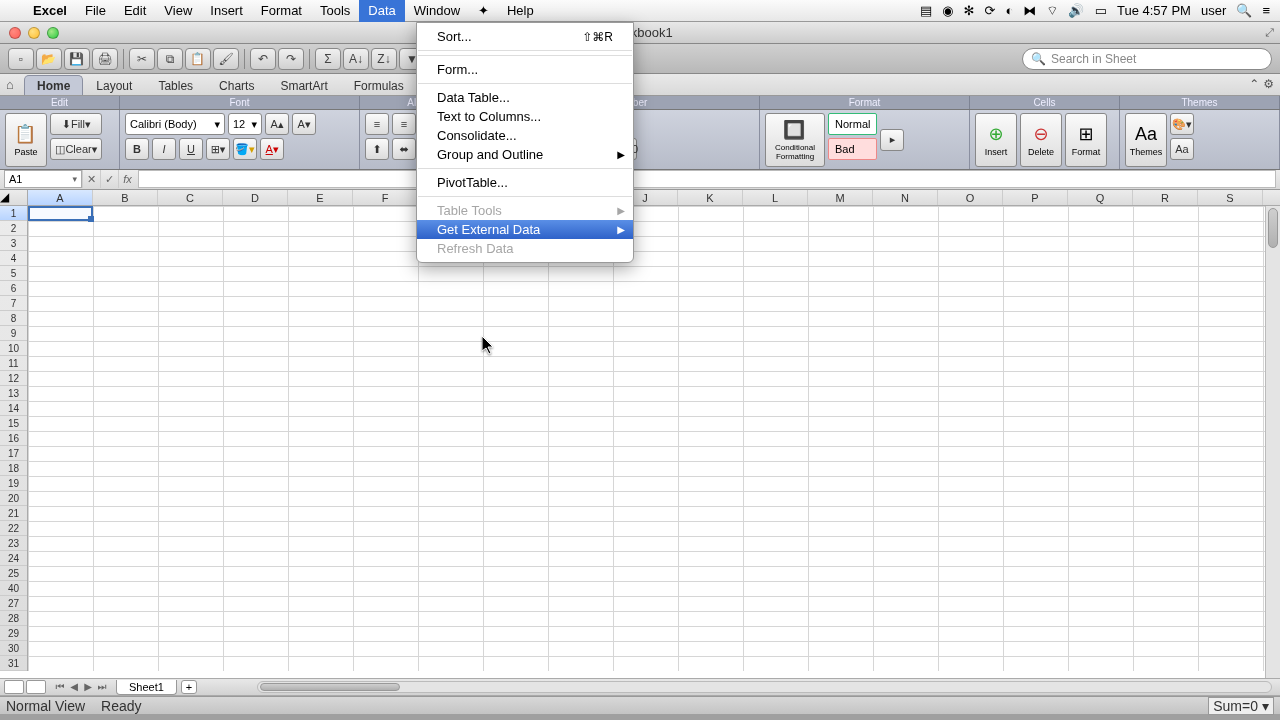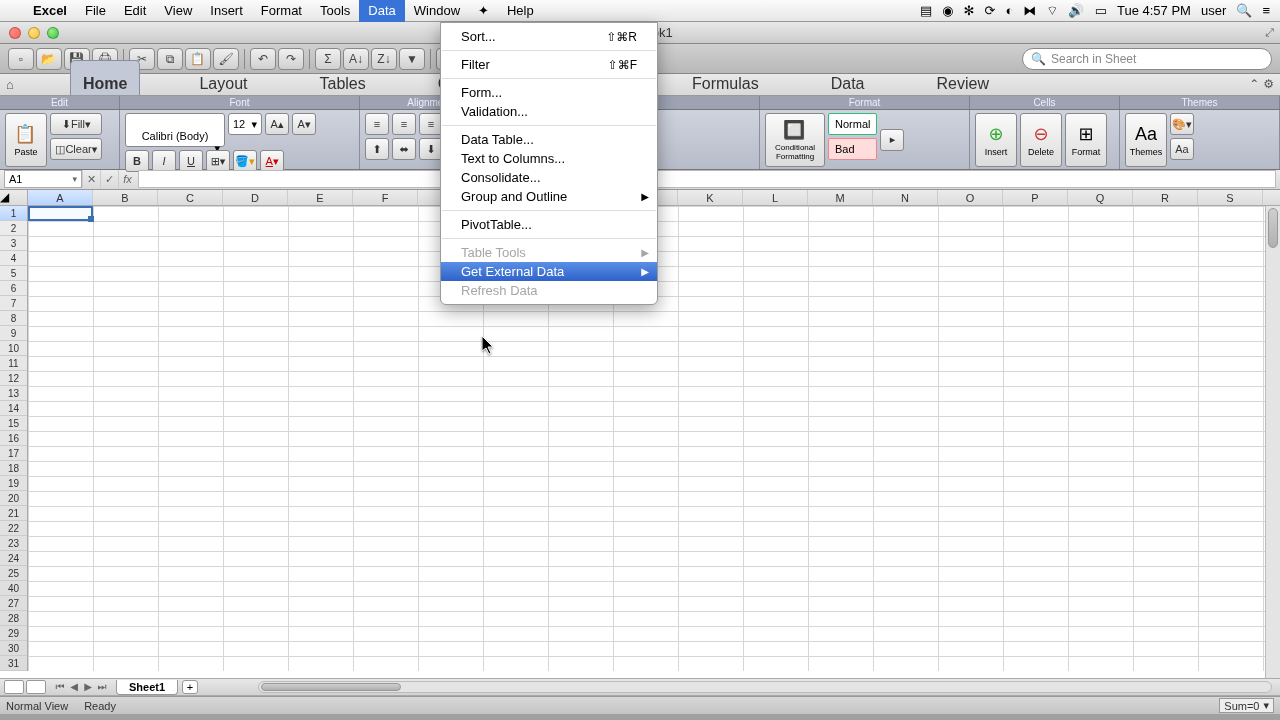--- a/index.html
+++ b/index.html
@@ -77,22 +77,22 @@
   }
 
   
   .ribbon-tabs {
     height: 22px;
     background: linear-gradient(#e9e9e9,#d9d9d9);
     border-bottom:1px solid #999;
     display:flex;align-items:flex-end;padding-left:24px;gap:0;position:relative;
   }
   .ribbon-tabs .tab {
-    padding: 14px 12px 2px; font-size:16px; color:#333;
-    border:1px solid transparent; border-bottom:none; background:transparent;margin-left:46px;
+    padding: 3px 12px 2px; font-size:12px; color:#333;
+    border:1px solid transparent; border-bottom:none; background:transparent;
   }
   .ribbon-tabs .tab.active {
     background: #c4c9d7;
     border:1px solid #8a8fa0; border-bottom:none;
     border-radius: 5px 5px 0 0;
     font-weight: bold;
   }
   .ribbon-tabs .home-icon { position:absolute; left:6px; top:3px; color:#555; font-size:13px;}
   .ribbon-right { position:absolute; right:6px; top:3px; display:flex; gap:4px; color:#555;}
 
@@ -111,21 +111,21 @@
     border-bottom: 1px solid #777;
     display:flex;
   }
   .ribbon-body .grp { border-right:1px solid #8a8fa0; padding:3px 5px; display:flex; gap:3px; align-items:flex-start;}
   .rbtn { height:22px; background:linear-gradient(#fafafa,#dcdcdc); border:1px solid #888; border-radius:3px; display:flex;align-items:center;justify-content:center;font-size:11px;padding:0 4px;color:#333;}
   .rbtn.icon { width:24px; padding:0;}
   .vstack { display:flex;flex-direction:column;gap:3px;}
   .hstack { display:flex;gap:3px;}
   .big-btn { width:42px; height:54px; background:linear-gradient(#fafafa,#dcdcdc); border:1px solid #888; border-radius:3px; display:flex;flex-direction:column;align-items:center;justify-content:center;font-size:9px;gap:2px;padding:2px;}
   .big-btn .ico { font-size:18px; }
-  .font-select { width:100px; height:22px; background:#fff; border:1px solid #888; border-radius:3px; font-size:11px; padding:16px 4px; display:flex;align-items:center;flex-direction:column;}
+  .font-select { width:100px; height:22px; background:#fff; border:1px solid #888; border-radius:3px; font-size:11px; padding:0 4px; display:flex;align-items:center;}
   .size-select { width:34px; height:22px; background:#fff; border:1px solid #888; border-radius:3px; font-size:11px; padding:0 4px; display:flex;align-items:center;}
   .format-box { height:22px; background:#fff; border:1px solid #3b7; border-radius:2px; font-size:11px; padding:0 6px; display:flex;align-items:center;}
   .format-box.bad { border-color:#e88; background:#fdd; }
 
   
   .formula-bar {
     height: 20px; background: linear-gradient(#ededed,#dadada); border-bottom:1px solid #999;
     display:flex;font-size:11px;
   }
   .namebox { width:78px; height:18px; margin-left:4px; background:#fff; border:1px solid #aaa; display:flex;align-items:center;padding:0 4px; justify-content:space-between;}
@@ -164,37 +164,37 @@
 
   
   .sheet-tabs {
     height:18px; background:linear-gradient(#e8e8e8,#d2d2d2); border-top:1px solid #aaa; border-bottom:1px solid #aaa;
     display:flex;align-items:center;font-size:11px;
   }
   .view-btns { display:flex; gap:2px; padding:0 4px;}
   .view-btns .vb { width:20px; height:14px; border:1px solid #999; background:#fff; border-radius:2px;}
   .nav-btns { display:flex;color:#666; padding:0 4px; gap:2px;}
   .nav-btns span { width:12px; text-align:center; font-size:10px;}
-  .sheet-tab { padding:1px 12px; background:#fff; border:1px solid #999; border-top:none; border-radius:0 0 4px 4px; font-weight:bold; margin-left:4px;}
+  .sheet-tab { padding:1px 12px; background:#fff; border:1px solid #999; border-top:none; border-radius:0 0 4px 4px; font-weight:normal; margin-left:4px;}
   .add-sheet { width:16px;height:14px;border:1px solid #999;border-radius:3px;margin-left:4px;text-align:center;line-height:12px;background:#fff;}
   .hscroll { flex:1; margin:0 8px 0 60px; height:12px; background:#e4e4e4; border:1px solid #bbb; border-radius:6px; position:relative;}
   .hscroll .hthumb { position:absolute; left:2px; top:1px; width:140px; bottom:1px; background:linear-gradient(#cfcfcf,#b0b0b0); border:1px solid #999; border-radius:5px;}
 
   
   .status-bar {
     height:18px;background:linear-gradient(#d8d8d8,#c4c4c4);border-top:1px solid #999;
-    display:flex;align-items:center;font-size:11px;color:#333;padding:0 6px;gap:16px;
+    display:flex;align-items:center;font-size:14px;color:#333;padding:0 6px;gap:16px;
   }
   .status-bar .sum { margin-left:auto;}
   .status-bar .sum-box { border:1px solid #999; padding:0 4px; background:#eee; display:flex;align-items:center;gap:4px;}
 
   
   .dropdown {
     position:absolute;
-    left: 440px; top: 22px;
+    left: 416px; top: 22px;
     width: 218px;
     background: #fff;
     border: 1px solid #9a9a9a;
     border-radius: 0 0 6px 6px;
     box-shadow: 0 6px 18px rgba(0,0,0,.35);
     padding: 4px 0;
     font-size: 13px;
     z-index: 100;
   }
   .dd-item { height:19px; padding:0 20px; display:flex;align-items:center;color:#000; position:relative;}
@@ -537,30 +537,23 @@
       <span>▾</span>
     </div>
 </div>
 
 <div class="dropdown" id="dropdown">
     <div class="dd-item">
       <span>Sort...</span>
       <span class="shortcut">⇧⌘R</span>
     </div>
     <div class="dd-sep"></div>
-    <div class="dd-item">
-      <span>Filter</span>
-      <span class="shortcut">⇧⌘F</span>
-    </div>
     <div class="dd-sep"></div>
     <div class="dd-item">
       <span>Form...</span>
-    </div>
-    <div class="dd-item">
-      <span>Validation...</span>
     </div>
     <div class="dd-sep"></div>
     <div class="dd-item">
       <span>Data Table...</span>
     </div>
     <div class="dd-item">
       <span>Text to Columns...</span>
     </div>
     <div class="dd-item">
       <span>Consolidate...</span>

